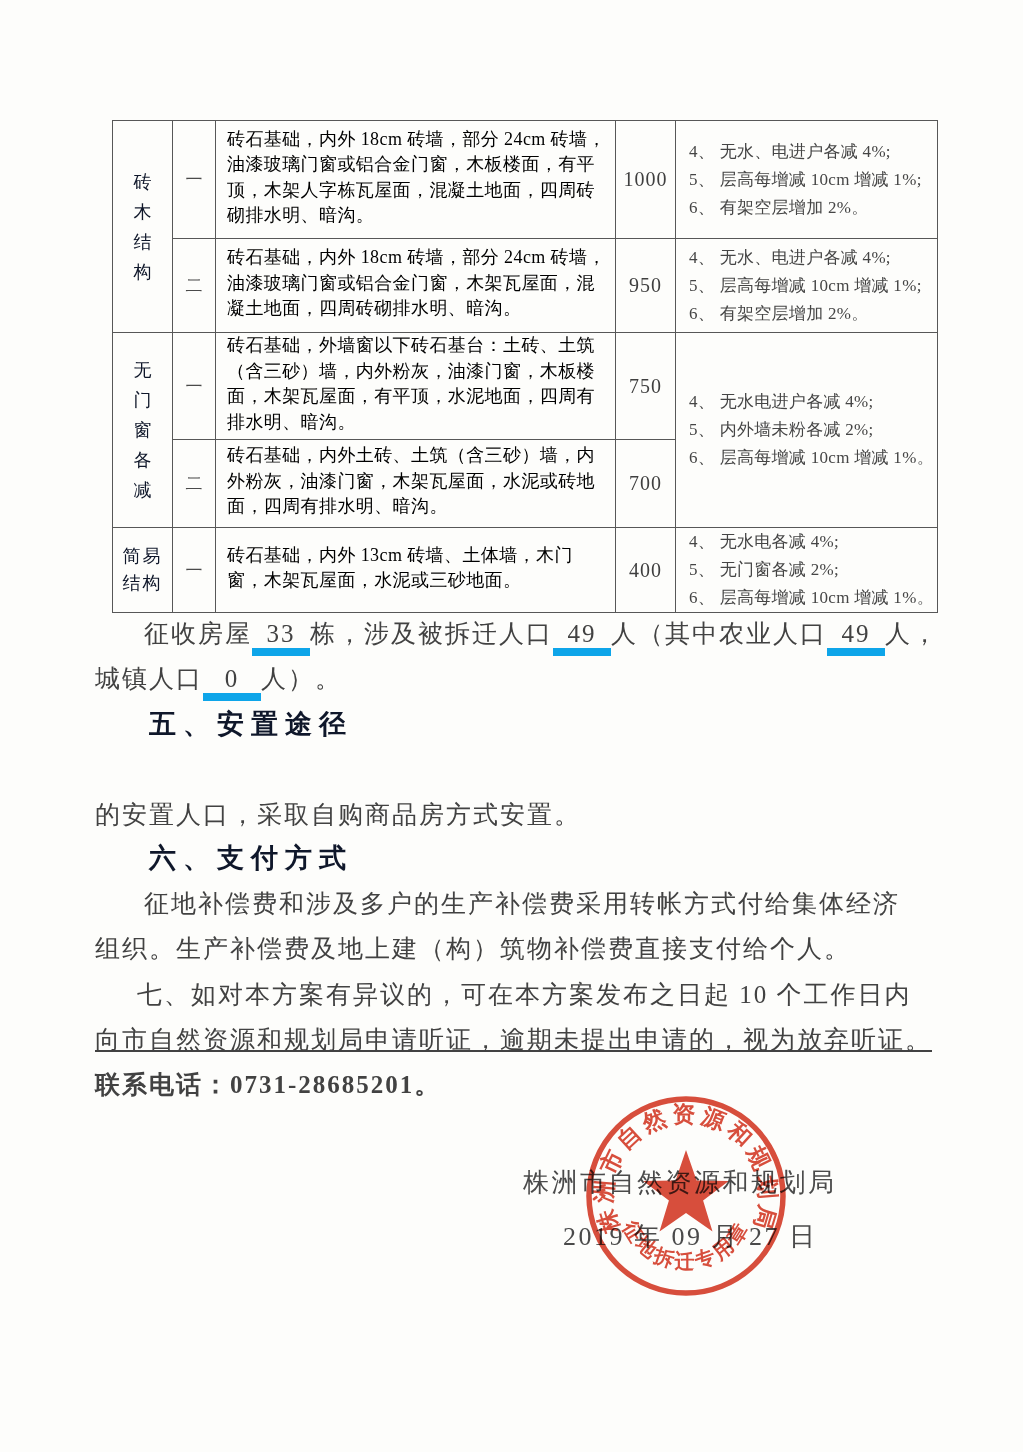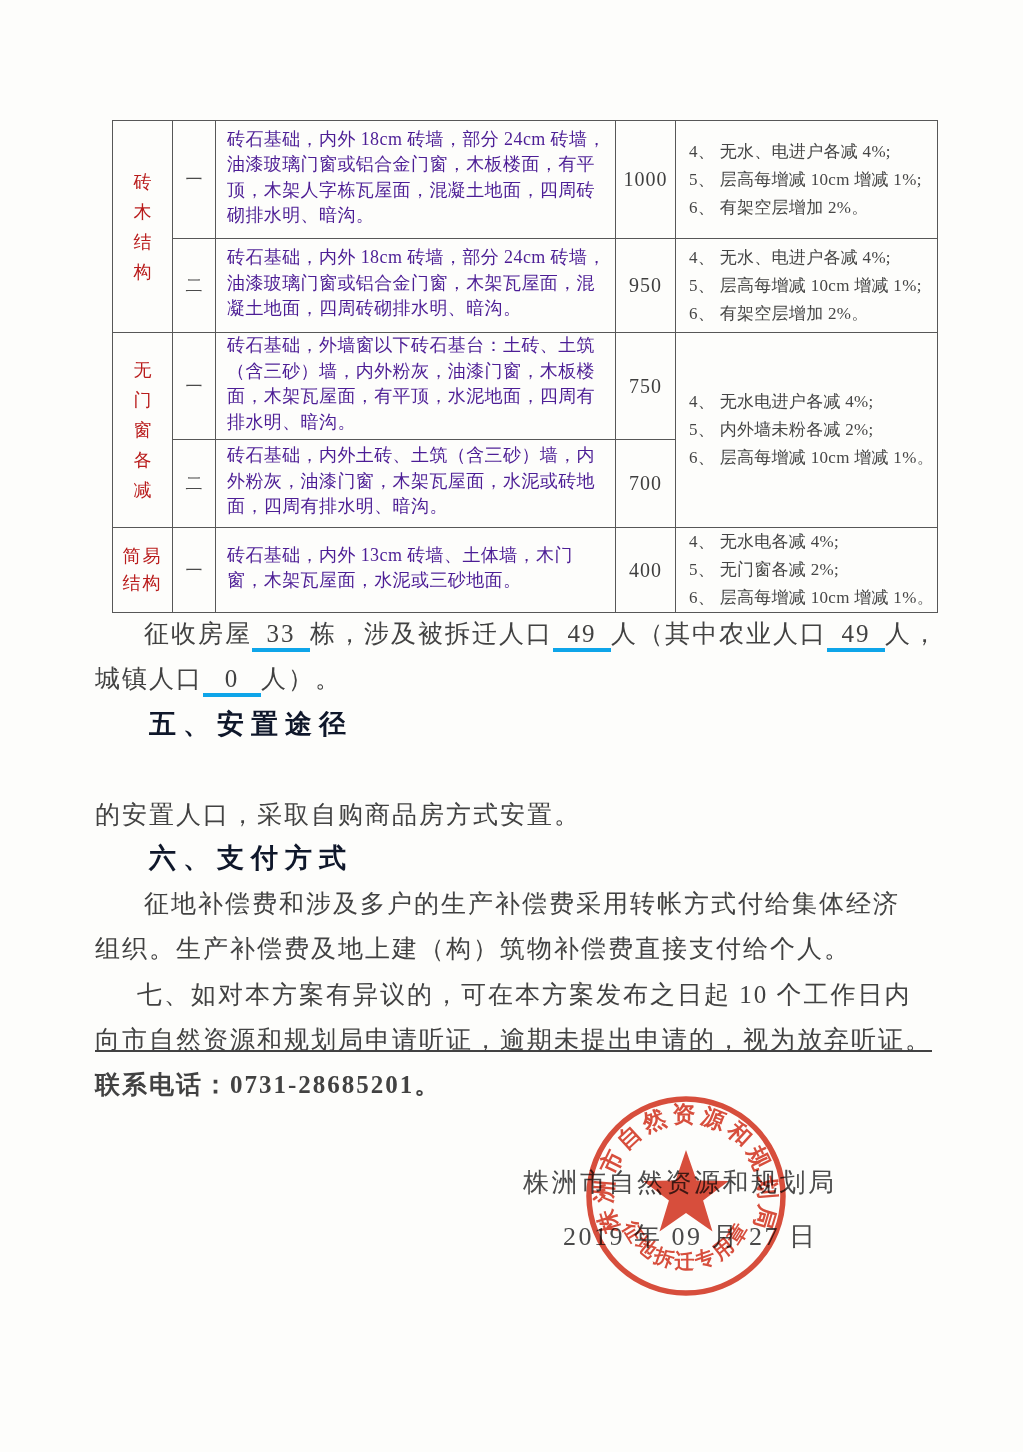--- a/index.html
+++ b/index.html
@@ -13,35 +13,35 @@
 
   
   table.doc-table{
     position:absolute;left:112px;top:120px;width:825px;
     border-collapse:collapse;table-layout:fixed;
   }
   .doc-table td{
     border:1.6px solid #575757;padding:0;vertical-align:middle;
     overflow:hidden;
   }
-  td.type{text-align:center;font-size:18px;color:#b91c1c;}
+  td.type{text-align:center;font-size:18px;color:#0f172a;}
   .type-inner{width:22px;margin:0 auto;line-height:30px;word-break:break-all;text-align:center;}
   .type-inner.two{width:42px;line-height:27px;letter-spacing:2px;}
   td.grade{text-align:center;font-size:17px;color:#4a4a4a;}
-  td.desc{font-size:18px;line-height:25.5px;padding:0 6px 4px 11px;letter-spacing:0.4px;color:#4c1d95;}
+  td.desc{font-size:18px;line-height:25.5px;padding:0 6px 4px 11px;letter-spacing:0.4px;color:#000000;}
   td.price{text-align:center;font-size:20px;letter-spacing:1px;color:#3f3f3f;margin-top:17px;}
   td.notes{font-size:17px;line-height:28px;padding-left:13px;letter-spacing:0.3px;color:#454545;}
   tr.r1{height:118px;} tr.r2{height:94px;} tr.r3{height:98px;} tr.r4{height:88px;} tr.r5{height:82px;}
 
   
   .line{position:absolute;white-space:nowrap;font-size:25px;letter-spacing:2px;color:#424242;}
   .heading{font-family:"Liberation Sans", sans-serif;font-weight:bold;font-size:27px;letter-spacing:7px;color:#0f172a;}
   .uval{
     display:inline-block;min-width:36px;padding:0 11px;text-align:center;
-    border-bottom:4px solid #0ea5e9;line-height:1.1;
+    border-bottom:8px solid #0ea5e9;line-height:1.1;
   }
   .sig{position:absolute;white-space:nowrap;font-size:26px;letter-spacing:2.5px;color:#4a4a4a;}
 
   
   .seal{
     position:absolute;left:581px;top:1091px;width:210px;height:210px;
     mix-blend-mode:multiply;opacity:0.93;
   }
   .seal text{font-family:"Liberation Sans", sans-serif;font-weight:bold;}
 </style>

